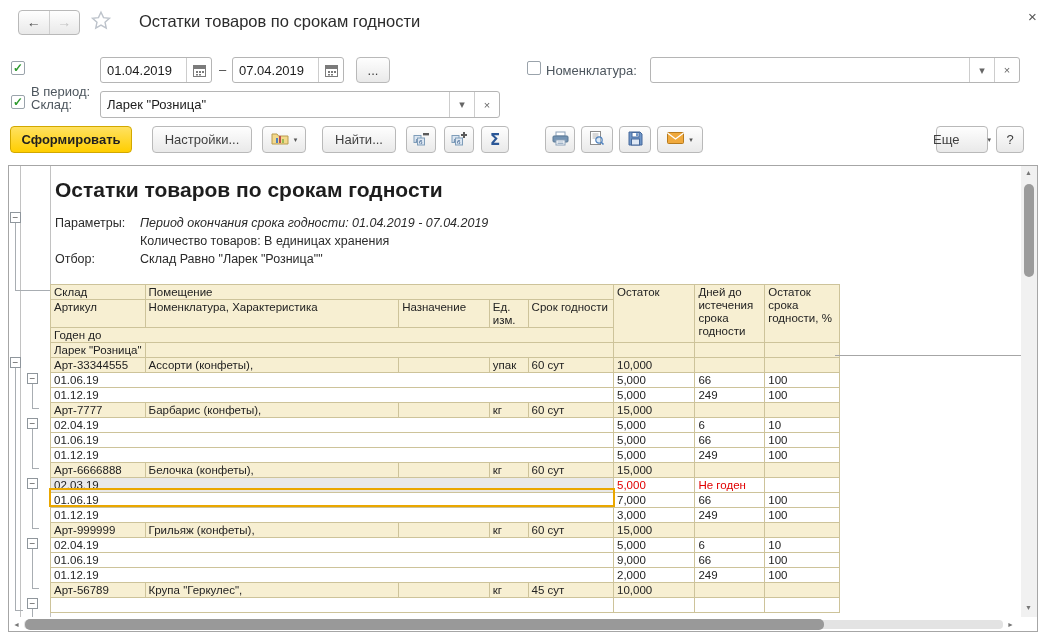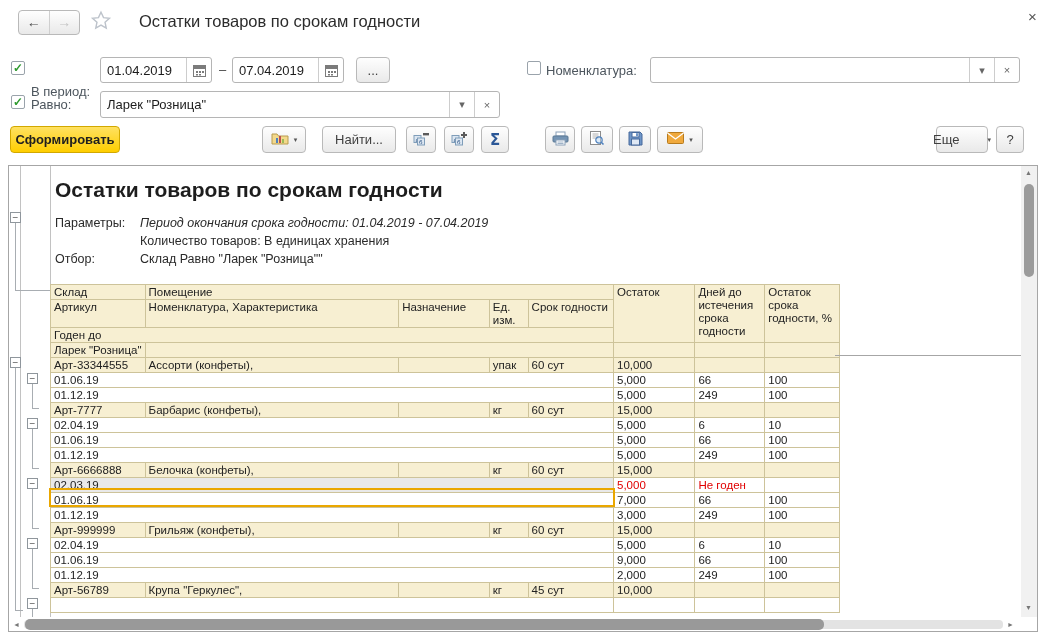--- a/index.html
+++ b/index.html
@@ -132,29 +132,32 @@
   <div class="flabel" style="left:546px;top:63px;">Номенклатура:</div>
   <div class="input" style="left:650px;top:57px;width:370px;">
     <span class="val"></span>
     <span class="addon">▾</span>
     <span class="addon">×</span>
   </div>
 
   <div class="cb" style="left:11px;top:95px;">
     <span>✓</span>
   </div>
-  <div class="flabel" style="left:31px;top:97px;">Равно:</div>
+  <div class="flabel" style="left:31px;top:97px;">Склад:</div>
   <div class="input" style="left:100px;top:91px;width:400px;height:27px;">
     <span class="val">Ларек "Розница"</span>
     <span class="addon">▾</span>
     <span class="addon">×</span>
   </div>
 
-  <div class="btn btn-primary" style="left:10px;top:126px;width:110px;height:27px;">
+  <div class="btn btn-primary" style="left:10px;top:126px;width:122px;height:27px;">
     <span>Сформировать</span>
+  </div>
+  <div class="btn" style="left:152px;top:126px;width:100px;height:27px;">
+    <span>Настройки...</span>
   </div>
   <div class="btn" style="left:262px;top:126px;width:44px;height:27px;">
     <span>
       <svg width="18" height="14">
           <path d="M1 3 h5 l1.5 2 H17 v8 H1z" fill="#f3d98b" stroke="#b89b4e"></path>
           <rect x="5" y="7" width="2" height="5" fill="#4f81bd"></rect>
           <rect x="8" y="5" width="2" height="7" fill="#c0504d"></rect>
           <rect x="11" y="8" width="2" height="4" fill="#9bbb59"></rect>
         </svg>
     </span>

